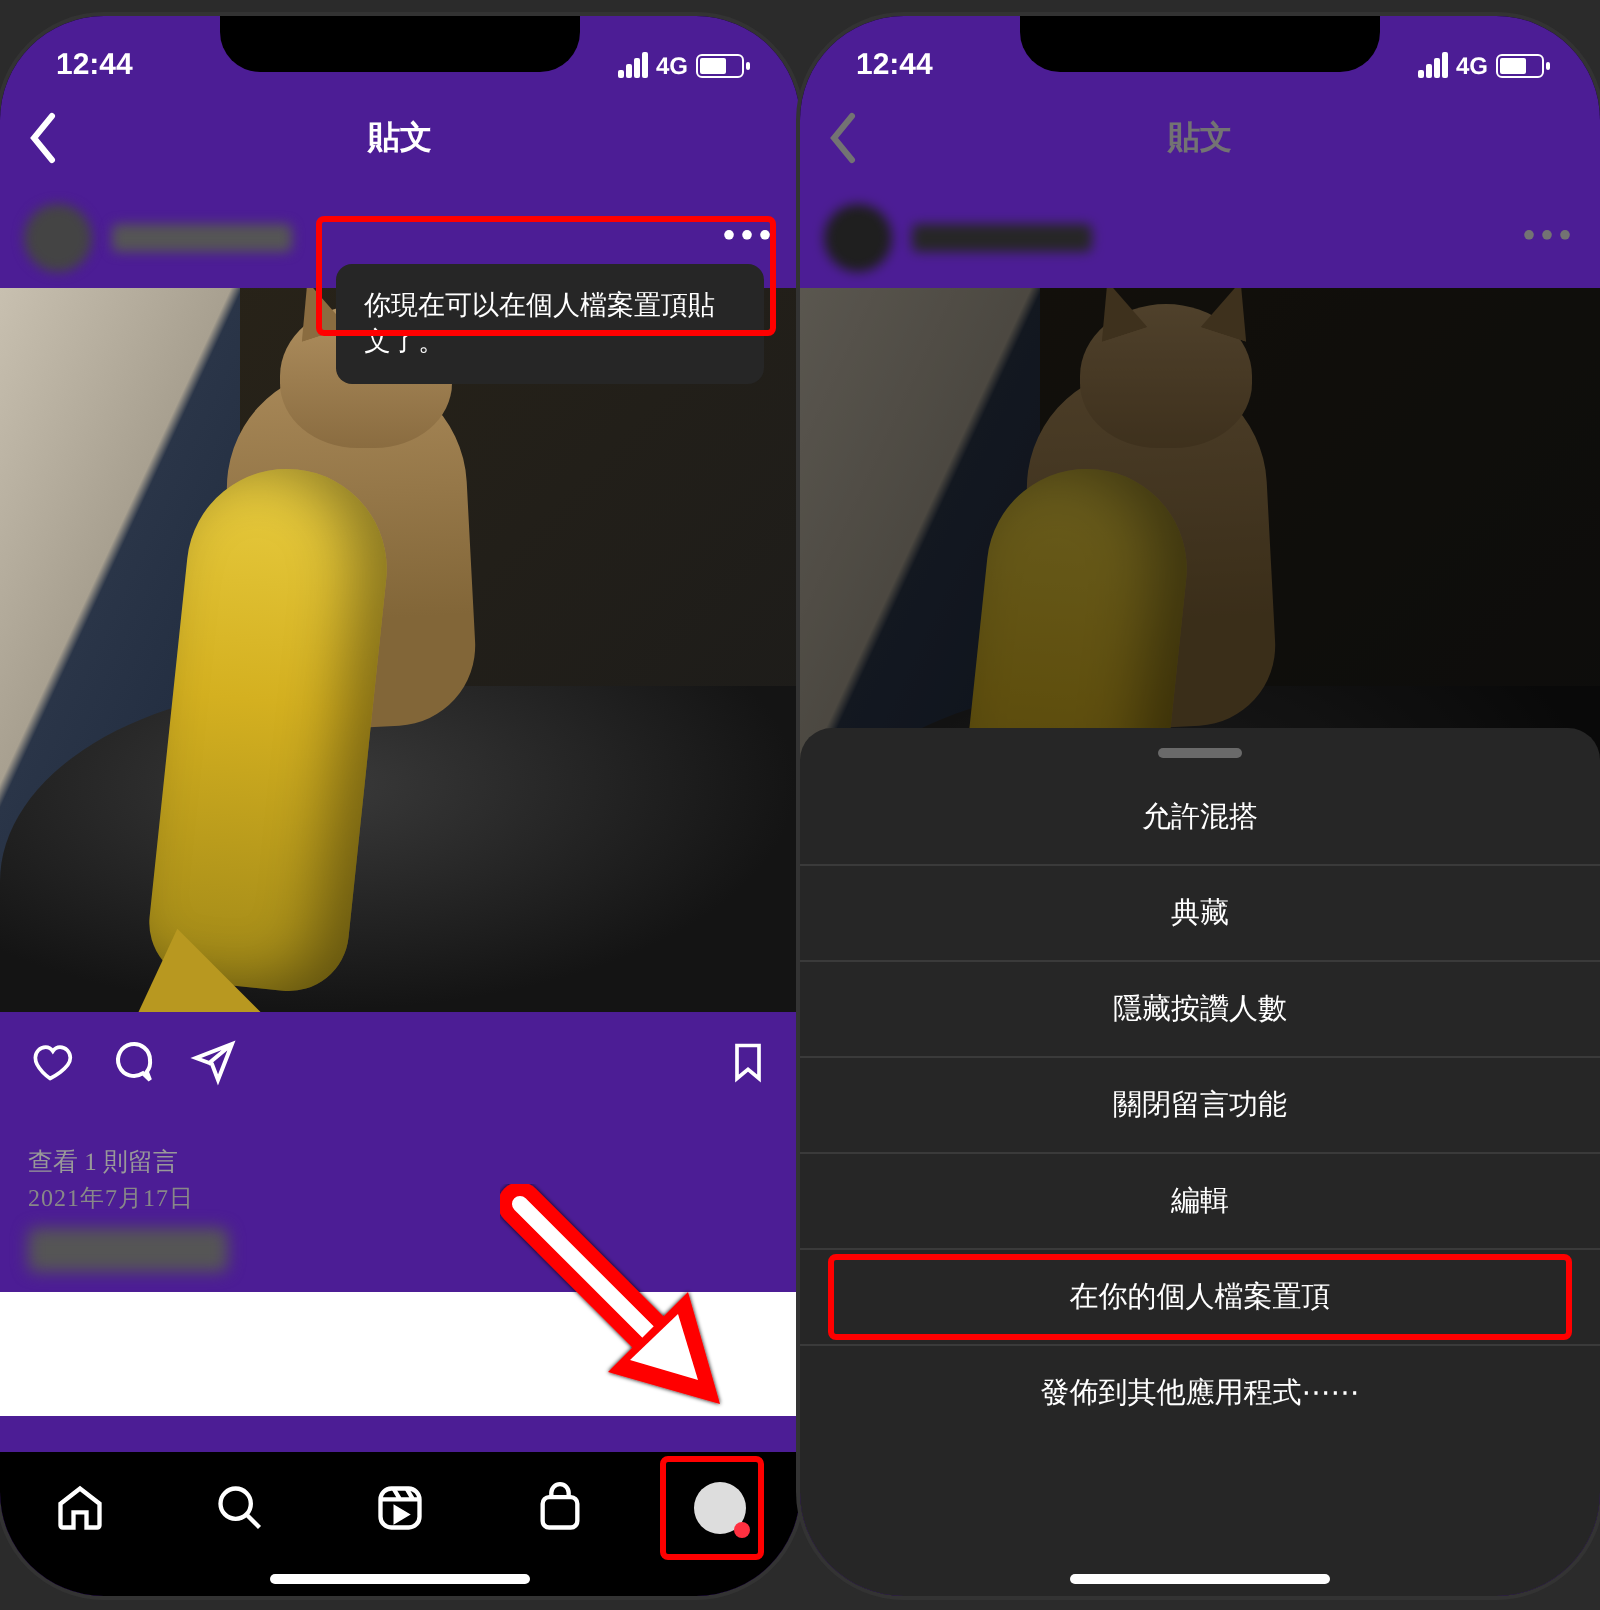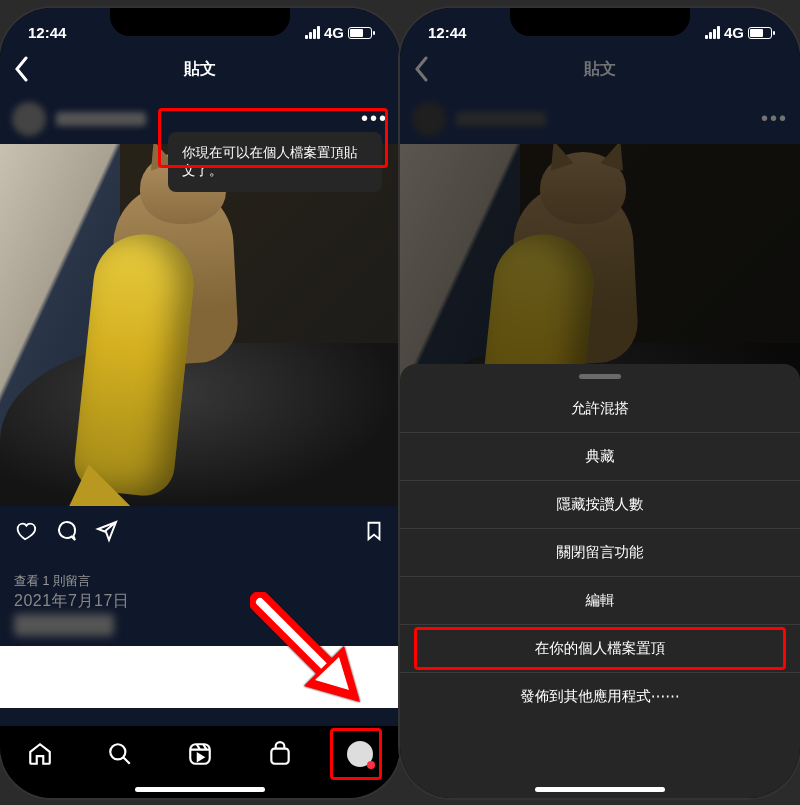--- a/index.html
+++ b/index.html
@@ -21,30 +21,30 @@
     width:180px; height:28px; background:#000;
     border-bottom-left-radius:20px; border-bottom-right-radius:20px;
     z-index:50;
   }
   .statusbar {
     position:absolute; top:0; left:0; right:0; height:40px;
     display:flex; justify-content:space-between; align-items:center;
     padding:10px 28px 0; color:#fff; font-size:15px; font-weight:600;
     z-index:40;
   }
-  .status-right { display:flex; align-items:center; gap:4px; font-size:15px; }
+  .status-right { display:flex; align-items:center; gap:4px; font-size:12px; }
   .bars { display:inline-flex; align-items:flex-end; gap:1px; }
   .bars span { width:3px; background:#fff; border-radius:1px; }
   .bars span:nth-child(1){height:4px} .bars span:nth-child(2){height:7px}
   .bars span:nth-child(3){height:10px} .bars span:nth-child(4){height:13px}
   .battery { display:inline-block; width:24px; height:12px; border:1.5px solid #fff; border-radius:3px; position:relative; }
   .battery::after { content:""; position:absolute; right:-4px; top:3px; width:2px; height:4px; background:#fff; border-radius:1px; }
   .battery-fill { position:absolute; left:1px; top:1px; bottom:1px; width:60%; background:#fff; border-radius:1px; }
 
-  .screen { position:absolute; top:0; left:0; right:0; bottom:0; background:#0f172a; color:#fff; }
+  .screen { position:absolute; top:0; left:0; right:0; bottom:0; background:#4c1d95; color:#fff;font-family:Liberation Serif, serif; }
   .topnav {
     position:absolute; top:42px; left:0; right:0; height:40px;
     display:flex; align-items:center; justify-content:center;
     color:#fff; font-size:16px; font-weight:600;
   }
   .back-chev { position:absolute; left:14px; top:6px; width:14px; height:26px; }
 
   .post-header {
     position:absolute; top:86px; left:0; right:0; height:50px;
     display:flex; align-items:center; padding:0 12px; gap:10px;
@@ -93,21 +93,21 @@
     position:absolute; top:502px; left:0; right:0; height:42px;
     display:flex; align-items:center; padding:0 14px; gap:16px;
   }
   .action-row .save-icon { margin-left:auto; }
   .ico { width:24px; height:24px; display:flex; align-items:center; justify-content:center; }
 
   .likes { position:absolute; top:544px; left:14px; right:14px; display:flex; align-items:center; gap:6px; font-size:13px; font-weight:600; }
   .likes-avs { display:flex; }
   .mini-av { width:18px; height:18px; border-radius:50%; background:#666; margin-right:-6px; border:1.5px solid #000; }
   .comments-link { position:absolute; top:565px; left:14px; font-size:12.5px; color:#999; }
-  .date-text { position:absolute; top:583px; left:14px; font-size:16px; color:#888; letter-spacing:.5px; }
+  .date-text { position:absolute; top:583px; left:14px; font-size:12px; color:#888; letter-spacing:.5px; }
 
   .blur-row { position:absolute; top:606px; left:14px; width:100px; height:22px; background:#555; filter:blur(4px); border-radius:4px; }
   .white-strip { position:absolute; top:638px; left:0; right:0; height:62px; background:#fff; }
 
   .tabbar {
     position:absolute; bottom:0; left:0; right:0; height:72px;
     background:#000; display:flex; justify-content:space-around; align-items:center;
     padding-bottom:16px;
   }
   .tab-ico { width:26px; height:26px; display:flex; align-items:center; justify-content:center; }

